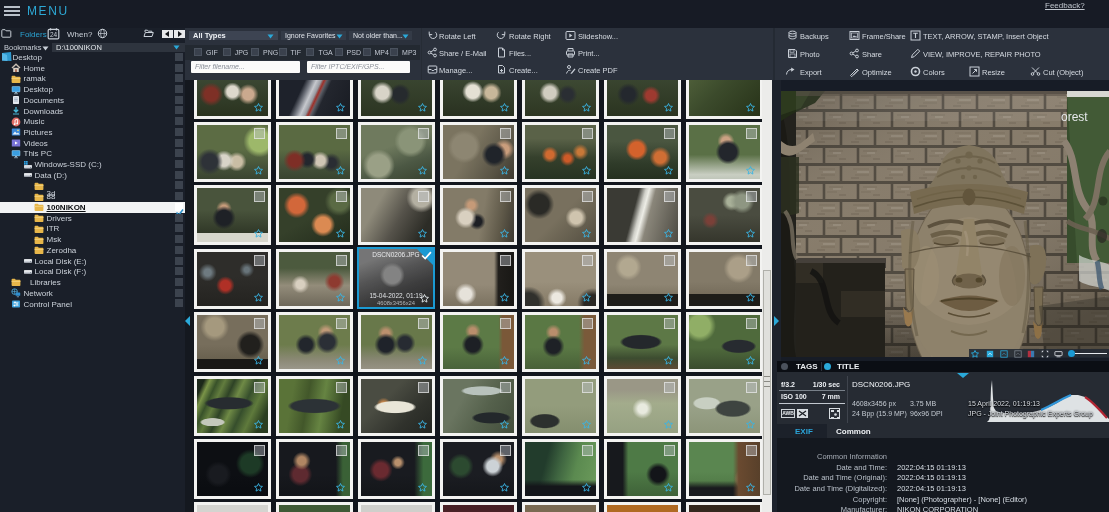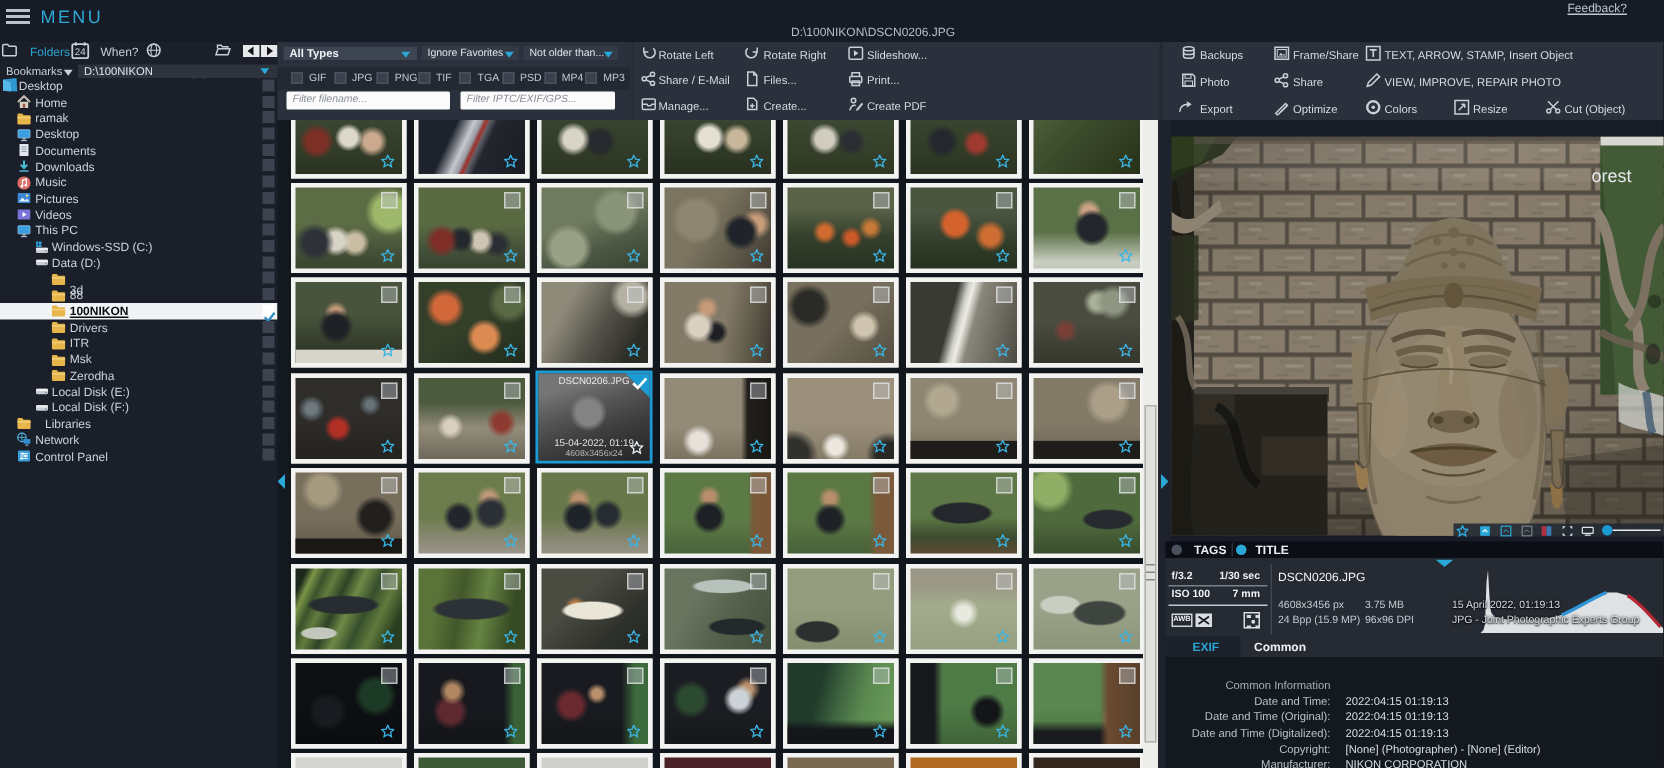--- a/index.html
+++ b/index.html
@@ -33,21 +33,20 @@
 .rl{position:absolute;font-size:7.5px;color:#bac1ca;text-align:right;line-height:10.5px;white-space:nowrap}
 .rv{position:absolute;font-size:7.5px;color:#d9dfe6;line-height:10.5px;white-space:nowrap}
 </style></head><body>
 <div id="top">
 <div style="position:absolute;left:4px;top:6px;width:16px;height:10px">
       <div style="height:2px;background:#b9c0c9;margin-bottom:2px"></div>
       <div style="height:2px;background:#b9c0c9;margin-bottom:2px"></div>
       <div style="height:2px;background:#b9c0c9"></div>
     </div>
 <span style="position:absolute;left:27px;top:3.5px;font-size:12px;letter-spacing:1.6px;color:#2da9d6">MENU</span>
-<span style="position:absolute;left:55px;right:0;top:17px;text-align:center;font-size:8px;color:#b8bec6">D:\100NIKON\DSCN0206.JPG</span>
 <span style="position:absolute;left:1045px;top:1px;font-size:8px;color:#c0c6ce;text-decoration:underline">Feedback?</span>
 </div>
 <div id="side">
 <svg class="tbi" style="left:1px;top:0px" width="11" height="11" viewBox="0 0 11 11">
       <path d="M.8 2.6q0-.9.9-.9h2.4l1 1.1h4q.7 0 .7.7v5q0 .7-.7.7H1.7q-.9 0-.9-.9Z" fill="none" stroke="#c9cfd7"></path>
     </svg>
 <span style="position:absolute;left:20px;top:2px;font-size:8px;color:#2aa2d2">Folders</span>
 <svg class="tbi" style="left:47px;top:-1px" width="13" height="13" viewBox="0 0 11 11">
       <rect x="1" y="2" width="9" height="8" rx="1" fill="none" stroke="#c9cfd7"></rect>
       <path d="M3 1v2M8 1v2" stroke="#c9cfd7"></path>

